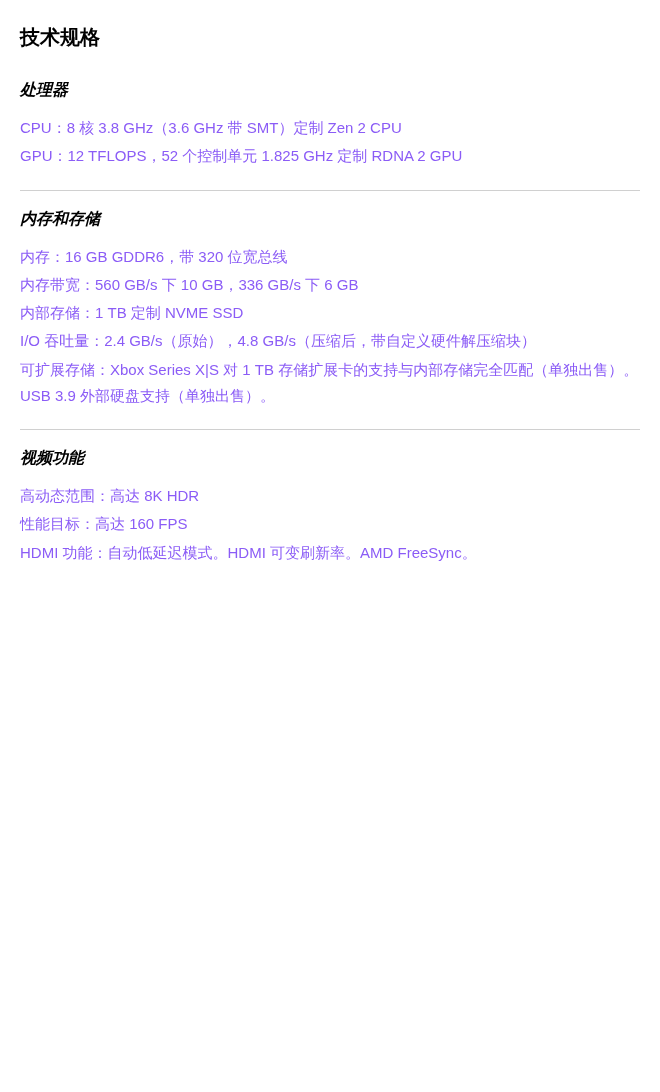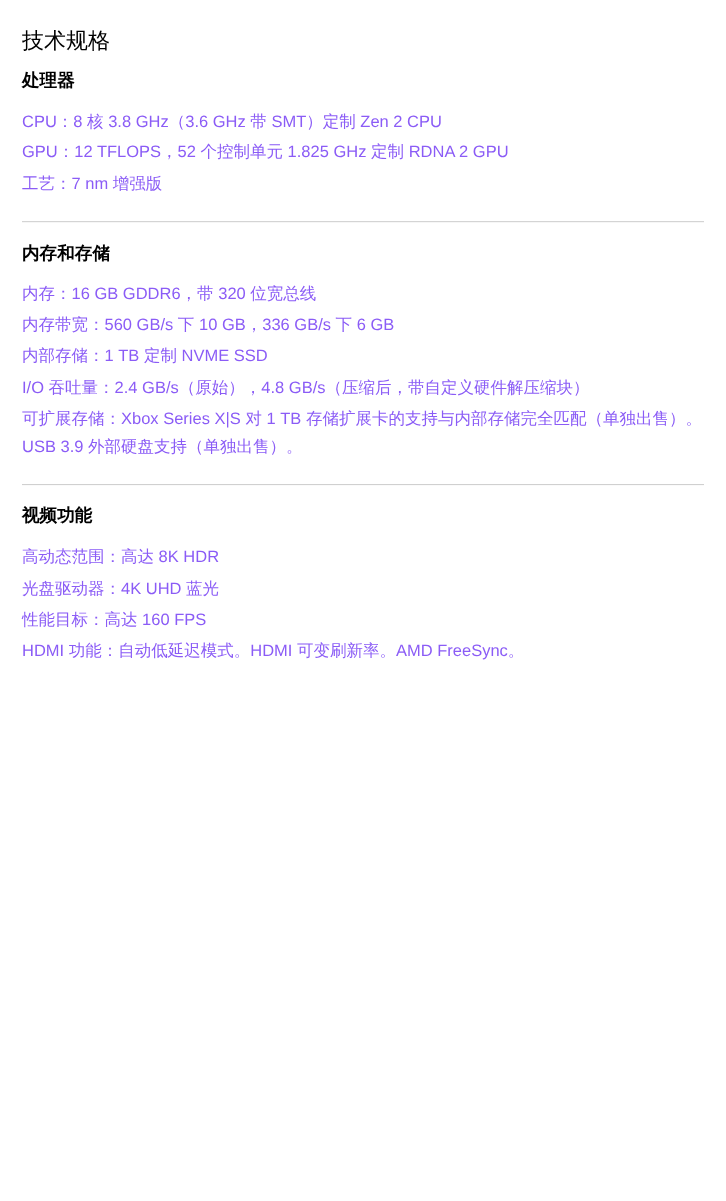--- a/index.html
+++ b/index.html
@@ -13,34 +13,35 @@
       min-height: 1092px;
       background: #ffffff;
       font-family: "Microsoft YaHei", "PingFang SC", "Helvetica Neue", Arial, sans-serif;
       font-size: 15px;
       color: #1a1a1a;
       padding: 24px 20px 24px 20px;
     }
 
     .page-title {
       font-size: 20px;
-      font-weight: 400;
-      margin-bottom: 12px;
+      font-weight: 700;
+      margin-bottom: 29px;
       color: #000;
     }
 
     .section {
       margin-bottom: 20px;
     }
 
     .section-title {
       font-size: 16px;
       font-weight: 700;
       margin-bottom: 14px;
       color: #000;
+      font-style: italic;
     }
 
     .section-body {
       font-size: 15px;
       line-height: 1.75;
       color: #8b5cf6;
     }
 
     .section-body p {
       margin-bottom: 2px;
@@ -56,37 +57,35 @@
 <body>
 
 <h1 class="page-title">技术规格</h1>
 
 <div id="sections-container">
     <div class="section">
       <h2 class="section-title">处理器</h2>
       <div class="section-body">
         <p>CPU：8 核 3.8 GHz（3.6 GHz 带 SMT）定制 Zen 2 CPU</p>
         <p>GPU：12 TFLOPS，52 个控制单元 1.825 GHz 定制 RDNA 2 GPU</p>
-        <p>工艺：7 nm 增强版</p>
       </div>
     </div>
     <hr class="divider">
     <div class="section">
       <h2 class="section-title">内存和存储</h2>
       <div class="section-body">
         <p>内存：16 GB GDDR6，带 320 位宽总线</p>
         <p>内存带宽：560 GB/s 下 10 GB，336 GB/s 下 6 GB</p>
         <p>内部存储：1 TB 定制 NVME SSD</p>
         <p>I/O 吞吐量：2.4 GB/s（原始），4.8 GB/s（压缩后，带自定义硬件解压缩块）</p>
         <p>可扩展存储：Xbox Series X|S 对 1 TB 存储扩展卡的支持与内部存储完全匹配（单独出售）。USB 3.9 外部硬盘支持（单独出售）。</p>
       </div>
     </div>
     <hr class="divider">
     <div class="section">
       <h2 class="section-title">视频功能</h2>
       <div class="section-body">
         <p>高动态范围：高达 8K HDR</p>
-        <p>光盘驱动器：4K UHD 蓝光</p>
         <p>性能目标：高达 160 FPS</p>
         <p>HDMI 功能：自动低延迟模式。HDMI 可变刷新率。AMD FreeSync。</p>
       </div>
     </div>
   </div>
 
 </body></html>

